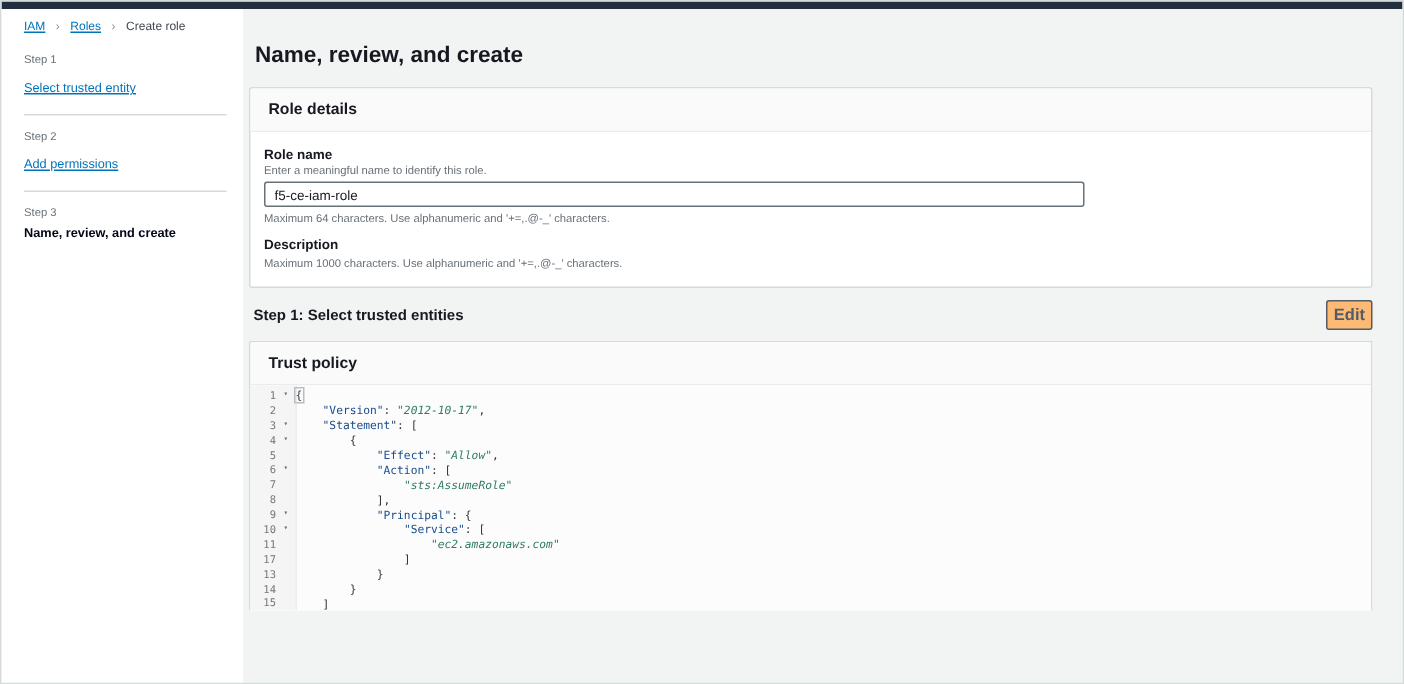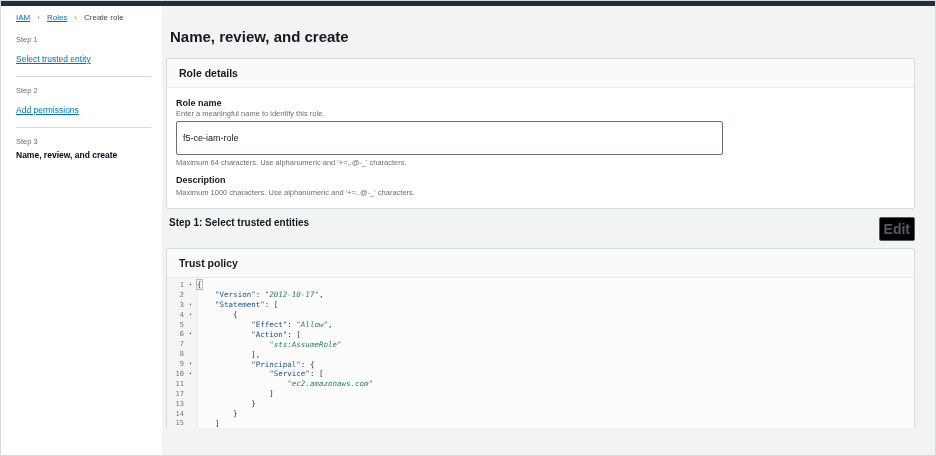--- a/index.html
+++ b/index.html
@@ -27,29 +27,29 @@
 
   .panel { background:#fff; border:1px solid #d5dbdb; border-radius:2px; }
   .panel-header { background:#fafafa; border-bottom:1px solid #eaeded; padding:8px 12px 8px 12px; font-size:10.5px; font-weight:600; color:#16191f; border-radius:2px 2px 0 0; }
   .panel-body { padding:10px 12px 11px 9px; }
 
   .field { margin-bottom:8px; }
   .field:last-child { margin-bottom:0; }
   .field-label { display:block; font-size:9px; font-weight:700; color:#16191f; margin-bottom:1px; }
   .field-helper { font-size:7.5px; color:#687078; margin-bottom:3px; }
   .field-constraint { font-size:7.5px; color:#687078; margin-top:3px; }
-  .text-input { display:block; width:547px; height:34px; border:1px solid #687078; border-radius:2px; padding:0 6px; font-size:9px; color:#16191f; background:#fff; font-family:"Liberation Sans", sans-serif; outline:none; }
+  .text-input { display:block; width:547px; height:17px; border:1px solid #687078; border-radius:2px; padding:0 6px; font-size:9px; color:#16191f; background:#fff; font-family:"Liberation Sans", sans-serif; outline:none; }
   .textarea { position:relative; width:547px; height:38px; border:2px solid #0972d3; border-radius:2px; background:#fff; font-size:9px; color:#16191f; padding:3px 6px; line-height:11px; overflow:hidden; cursor:text; }
   .caret { display:inline-block; width:1px; height:9px; background:#000; vertical-align:-1px; }
   .resize-handle { position:absolute; right:1px; bottom:1px; width:7px; height:7px;
     background:repeating-linear-gradient(135deg, transparent 0 1.5px, #9aa2a9 1.5px 2.5px); cursor:nwse-resize; }
 
-  .step-header { display:flex; align-items:flex-start; justify-content:space-between; margin:8px 0 7px 3px;gap:44px; }
+  .step-header { display:flex; align-items:center; justify-content:space-between; margin:8px 0 7px 3px;gap:44px; }
   .step-header h2 { font-size:10px; font-weight:700; color:#16191f; }
-  .edit-btn { background:#000000; border:1px solid #545b64; border-radius:2px; color:#545b64; font-size:14px; font-weight:700; padding:3px 4px; cursor:pointer; font-family:"Liberation Sans", sans-serif; }
+  .edit-btn { background:#fdba74; border:1px solid #545b64; border-radius:2px; color:#545b64; font-size:11px; font-weight:700; padding:3px 4px; cursor:pointer; font-family:"Liberation Sans", sans-serif; }
 
   
   .trust-panel { border-radius:2px 2px 0 0; border-bottom:none; }
   .editor { position:relative; background:#fcfcfc; padding:2px 0 0 0; font-family:"DejaVu Sans Mono", monospace; font-size:7.5px; }
   .editor::before { content:""; position:absolute; left:0; top:0; bottom:0; width:30px; background:#f5f5f5; border-right:1px solid #ececec; }
   .code-line { position:relative; display:flex; align-items:center; height:9.9px; white-space:pre; }
   .ln { width:17px; text-align:right; color:#767676; font-size:7px; flex:0 0 17px; }
   .fold { width:13px; flex:0 0 13px; text-align:center; color:#6b7075; font-size:5px; line-height:9.9px; }
   .code { white-space:pre; color:#333; }
   .tk-k { color:#1a4d8c; }

